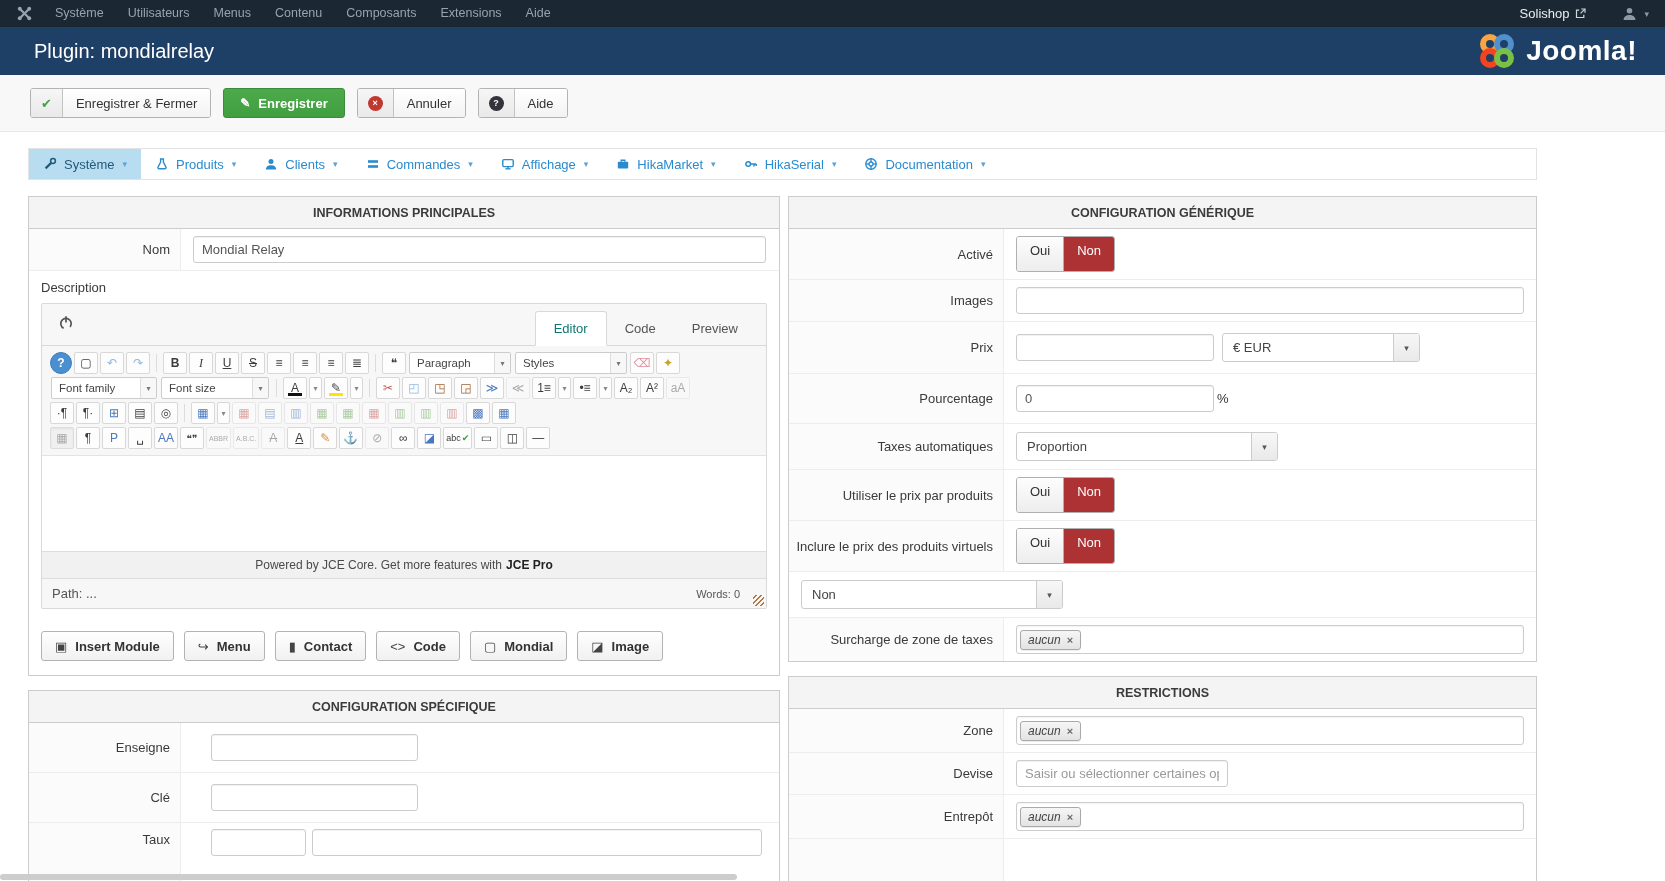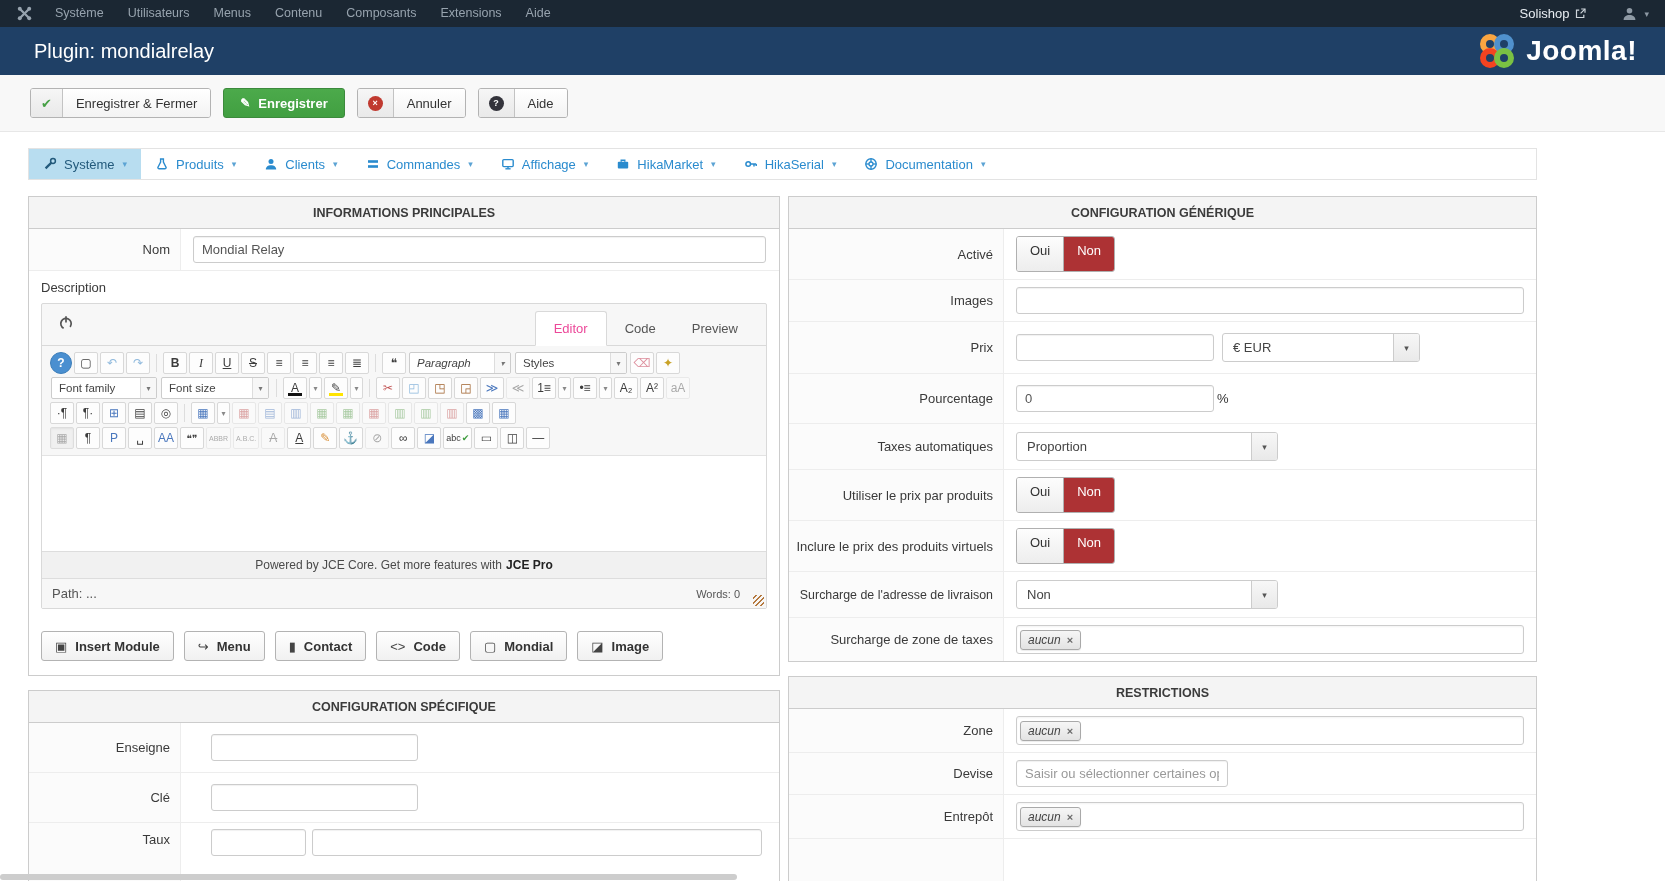--- a/index.html
+++ b/index.html
@@ -77,21 +77,21 @@
   .chip i{font-style:italic}
   .chip b{color:#6b6b6b;font-size:11px;font-weight:bold;cursor:pointer}
 
   
   .desc-label{padding:9px 12px 6px;font-size:13px;color:#3a3a3a}
   .ed{margin:2px 12px 0;border:1px solid #d9d9d9;border-radius:2px;background:#f7f7f7}
   .ed-top{height:42px;display:flex;align-items:flex-end;border-bottom:1px solid #d9d9d9;padding:0 10px;position:relative}
   .ed-power{position:absolute;left:16px;top:11px;cursor:pointer}
   .ed-tabs{margin-left:auto;display:flex;height:34px}
   .ed-tab{padding:0 18px;display:flex;align-items:center;font-size:13px;color:#555;cursor:pointer}
-  .ed-tab.active{background:#fff;border:1px solid #d9d9d9;border-bottom-color:#fff;border-radius:3px 3px 0 0;margin-bottom:-1px;color:#ec4899}
+  .ed-tab.active{background:#fff;border:1px solid #d9d9d9;border-bottom-color:#fff;border-radius:3px 3px 0 0;margin-bottom:-1px;color:#0f766e}
   .ed-toolbar{padding:6px 7px 3px}
   .jce-row{display:flex;align-items:center;margin-bottom:3px}
   .jce-btn{position:relative;min-width:24px;height:22px;display:inline-flex;align-items:center;justify-content:center;border:1px solid #d8d8d8;background:#fdfdfd;border-radius:2px;margin:0 1px;font-size:12px;color:#3c3c3c;cursor:pointer;padding:0 2px}
   .jce-sep{width:1px;height:18px;background:#ddd;margin:0 5px}
   .jce-select{display:inline-flex;align-items:stretch;justify-content:space-between;background:#fff;border:1px solid #ccc;border-radius:2px;height:22px;font-size:11.5px;color:#444;margin:0 2px;overflow:hidden;cursor:pointer}
   .jce-select span{display:flex;align-items:center;padding-left:7px;flex:1}
   .jce-select b{width:16px;display:flex;align-items:center;justify-content:center;border-left:1px solid #ddd;font-size:8px;color:#777;font-weight:normal;background:#f7f7f7}
   .jce-btn.mini{min-width:13px;font-size:8px;color:#888}
   .jce-btn.help{color:#fff;background:#4a8fd0;border-color:#3e7fba;border-radius:50%;min-width:22px;font-weight:bold}
   .jce-btn.bold{font-weight:bold}
@@ -335,21 +335,21 @@
                   <span class="jce-btn bold">B</span>
                   <span class="jce-btn ital">I</span>
                   <span class="jce-btn undl">U</span>
                   <span class="jce-btn strk">S</span>
                   <span class="jce-btn">≡</span>
                   <span class="jce-btn">≡</span>
                   <span class="jce-btn">≡</span>
                   <span class="jce-btn">≣</span>
                   <span class="jce-sep"></span>
                   <span class="jce-btn">❝</span>
-                  <span class="jce-select" style="width: 102px; font-style: italic;">
+                  <span class="jce-select" style="width: 102px;">
                     <span>Paragraph</span>
                     <b>▾</b>
                   </span>
                   <span class="jce-select" style="width: 112px;">
                     <span>Styles</span>
                     <b>▾</b>
                   </span>
                   <span class="jce-btn pink">⌫</span>
                   <span class="jce-btn tan">✦</span>
                 </div>
@@ -555,21 +555,20 @@
           <div class="flabel" style="text-align:right">Inclure le prix des produits virtuels</div>
           <div class="fctrl">
             <span class="toggle">
               <span class="tg tg-yes">Oui</span>
               <span class="tg tg-no">Non</span>
             </span>
           </div>
         </div>
 
         <div class="frow">
-          <div class="flabel nowrap">Surcharge de l'adresse de livraison</div>
           <div class="fctrl" style="padding:8px 12px">
             <span class="combo" style="width:262px">
               <span class="combo-val">Non</span>
               <span class="combo-caret">▾</span>
             </span>
           </div>
         </div>
 
         <div class="frow">
           <div class="flabel">Surcharge de zone de taxes</div>

